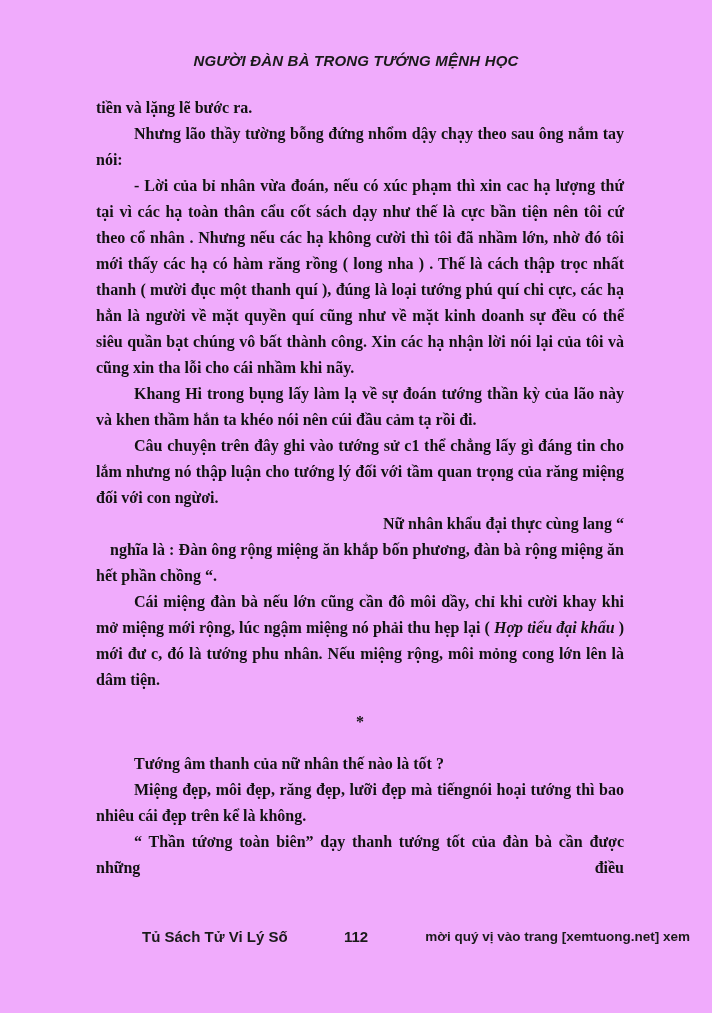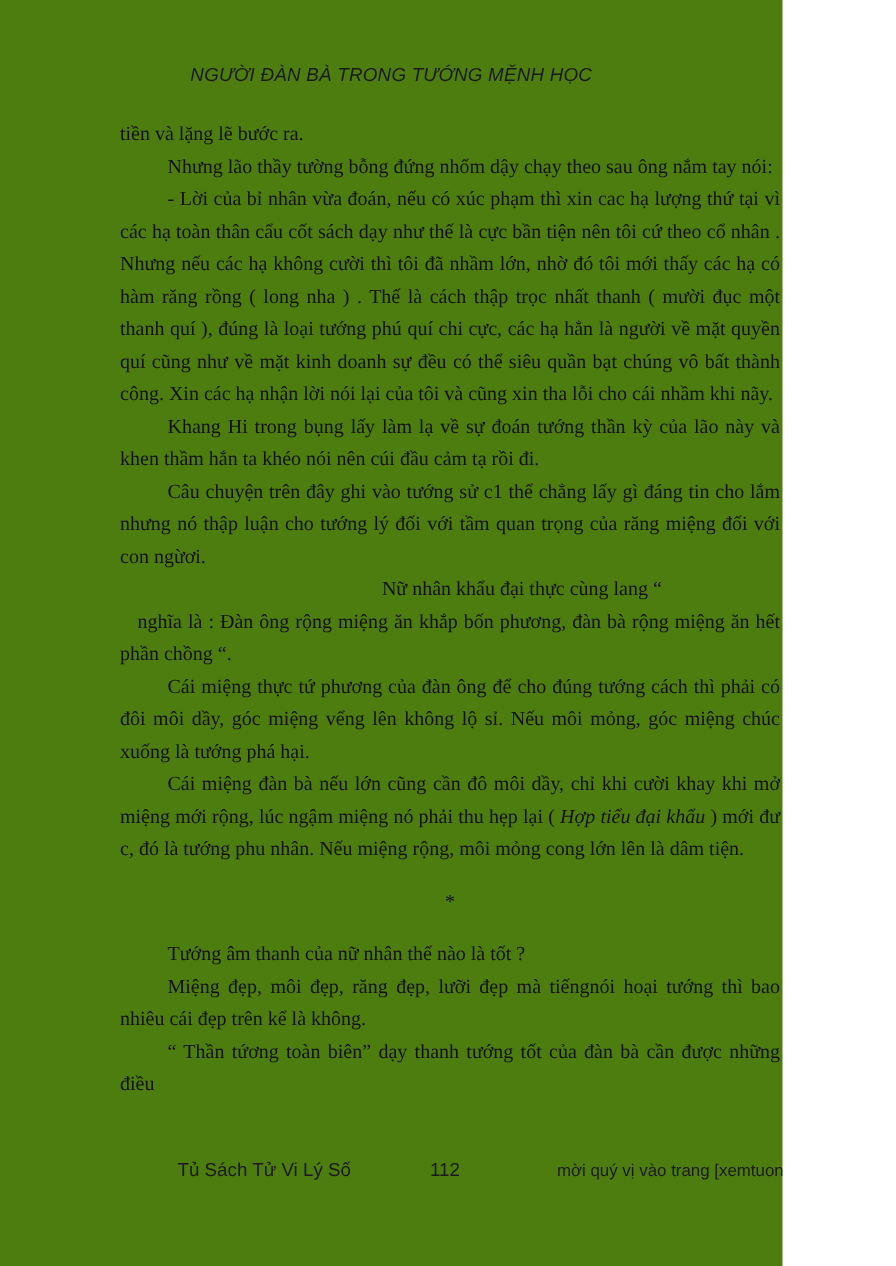--- a/index.html
+++ b/index.html
@@ -1,22 +1,23 @@
 <!DOCTYPE html>
 <html><head>
 <meta charset="utf-8">
 <style>
   html, body { margin: 0; padding: 0; background: #ffffff; }
   .page {
     position: relative;
-    width: 626px;
+    width: 712px;
     height: 1013px;
-    background: #4d7c0f;
+    background: #f0abfc;
     color: #141414;
     overflow: hidden;
+    font-weight: bold;
   }
   .header {
     position: absolute;
     top: 52px;
     left: 0;
     width: 100%;
     text-align: center;
     font-family: "Liberation Sans", sans-serif;
     font-style: italic;
     font-size: 15px;
@@ -30,21 +31,21 @@
     width: 528px;
     font-family: "Liberation Serif", serif;
     font-size: 16px;
     line-height: 26px;
     text-align: justify;
     color: #121212;
   }
   .content p { margin: 0; text-indent: 38px; }
   p.no-indent { text-indent: 0; }
   p.small-indent { text-indent: 14px; }
-  p.quote-indent { text-indent: 115px; text-align: center; }
+  p.quote-indent { text-indent: 115px; text-align: right; }
   p.star { text-indent: 0; text-align: center; margin: 16px 0; }
   p.cont { text-align-last: justify; }
   .content i { font-style: italic; }
   .footer {
     position: absolute;
     left: 96px;
     top: 928px;
     width: 594px;
     height: 20px;
     font-family: "Liberation Sans", sans-serif;
@@ -63,21 +64,20 @@
   <div class="header">NGƯỜI ĐÀN BÀ TRONG TƯỚNG MỆNH HỌC</div>
 
   <div class="content">
     <p class="no-indent">tiền và lặng lẽ bước ra.</p>
     <p>Nhưng lão thầy tường bỗng đứng nhổm dậy chạy theo sau ông nắm tay nói:</p>
     <p>- Lời của bỉ nhân vừa đoán, nếu có xúc phạm thì xin cac hạ lượng thứ tại vì các hạ toàn thân cẩu cốt sách dạy như thế là cực bần tiện nên tôi cứ theo cổ nhân . Nhưng nếu các hạ không cười thì tôi đã nhầm lớn, nhờ đó tôi mới thấy các hạ có hàm răng rồng ( long nha ) . Thế là cách thập trọc nhất thanh ( mười đục một thanh quí ), đúng là loại tướng phú quí chi cực, các hạ hẳn là người về mặt quyền quí cũng như về mặt kinh doanh sự đều có thể siêu quần bạt chúng vô bất thành công. Xin các hạ nhận lời nói lại của tôi và cũng xin tha lỗi cho cái nhầm khi nãy.</p>
     <p>Khang Hi trong bụng lấy làm lạ về sự đoán tướng thần kỳ của lão này và khen thầm hắn ta khéo nói nên cúi đầu cảm tạ rồi đi.</p>
     <p>Câu chuyện trên đây ghi vào tướng sử c1 thể chẳng lấy gì đáng tin cho lắm nhưng nó thập luận cho tướng lý đối với tầm quan trọng của răng miệng đối với con ngừơi.</p>
     <p class="quote-indent">Nữ nhân khẩu đại thực cùng lang “</p>
     <p class="small-indent">nghĩa là : Đàn ông rộng miệng ăn khắp bốn phương, đàn bà rộng miệng ăn hết phần chồng “.</p>
-    <p>Cái miệng thực tứ phương của đàn ông để cho đúng tướng cách thì phải có đôi môi dầy, góc miệng vểng lên không lộ sỉ. Nếu môi mỏng, góc miệng chúc xuống là tướng phá hại.</p>
     <p><span>Cái miệng đàn bà nếu lớn cũng cần đô môi dầy, chỉ khi cười khay khi mở miệng mới rộng, lúc ngậm miệng nó phải thu hẹp lại ( </span><i>Hợp tiểu đại khẩu</i><span> ) mới đư c, đó là tướng phu nhân. Nếu miệng rộng, môi mỏng cong lớn lên là dâm tiện.</span></p>
     <p class="star">*</p>
     <p>Tướng âm thanh của nữ nhân thế nào là tốt ?</p>
     <p>Miệng đẹp, môi đẹp, răng đẹp, lưỡi đẹp mà tiếngnói hoại tướng thì bao nhiêu cái đẹp trên kể là không.</p>
     <p class="cont">“ Thần tứơng toàn biên” dạy thanh tướng tốt của đàn bà cần được những điều</p>
   </div>
 
   <div class="footer">
     <span class="f-left">Tủ Sách Tử Vi Lý Số</span>
     <span class="f-center">112</span>

